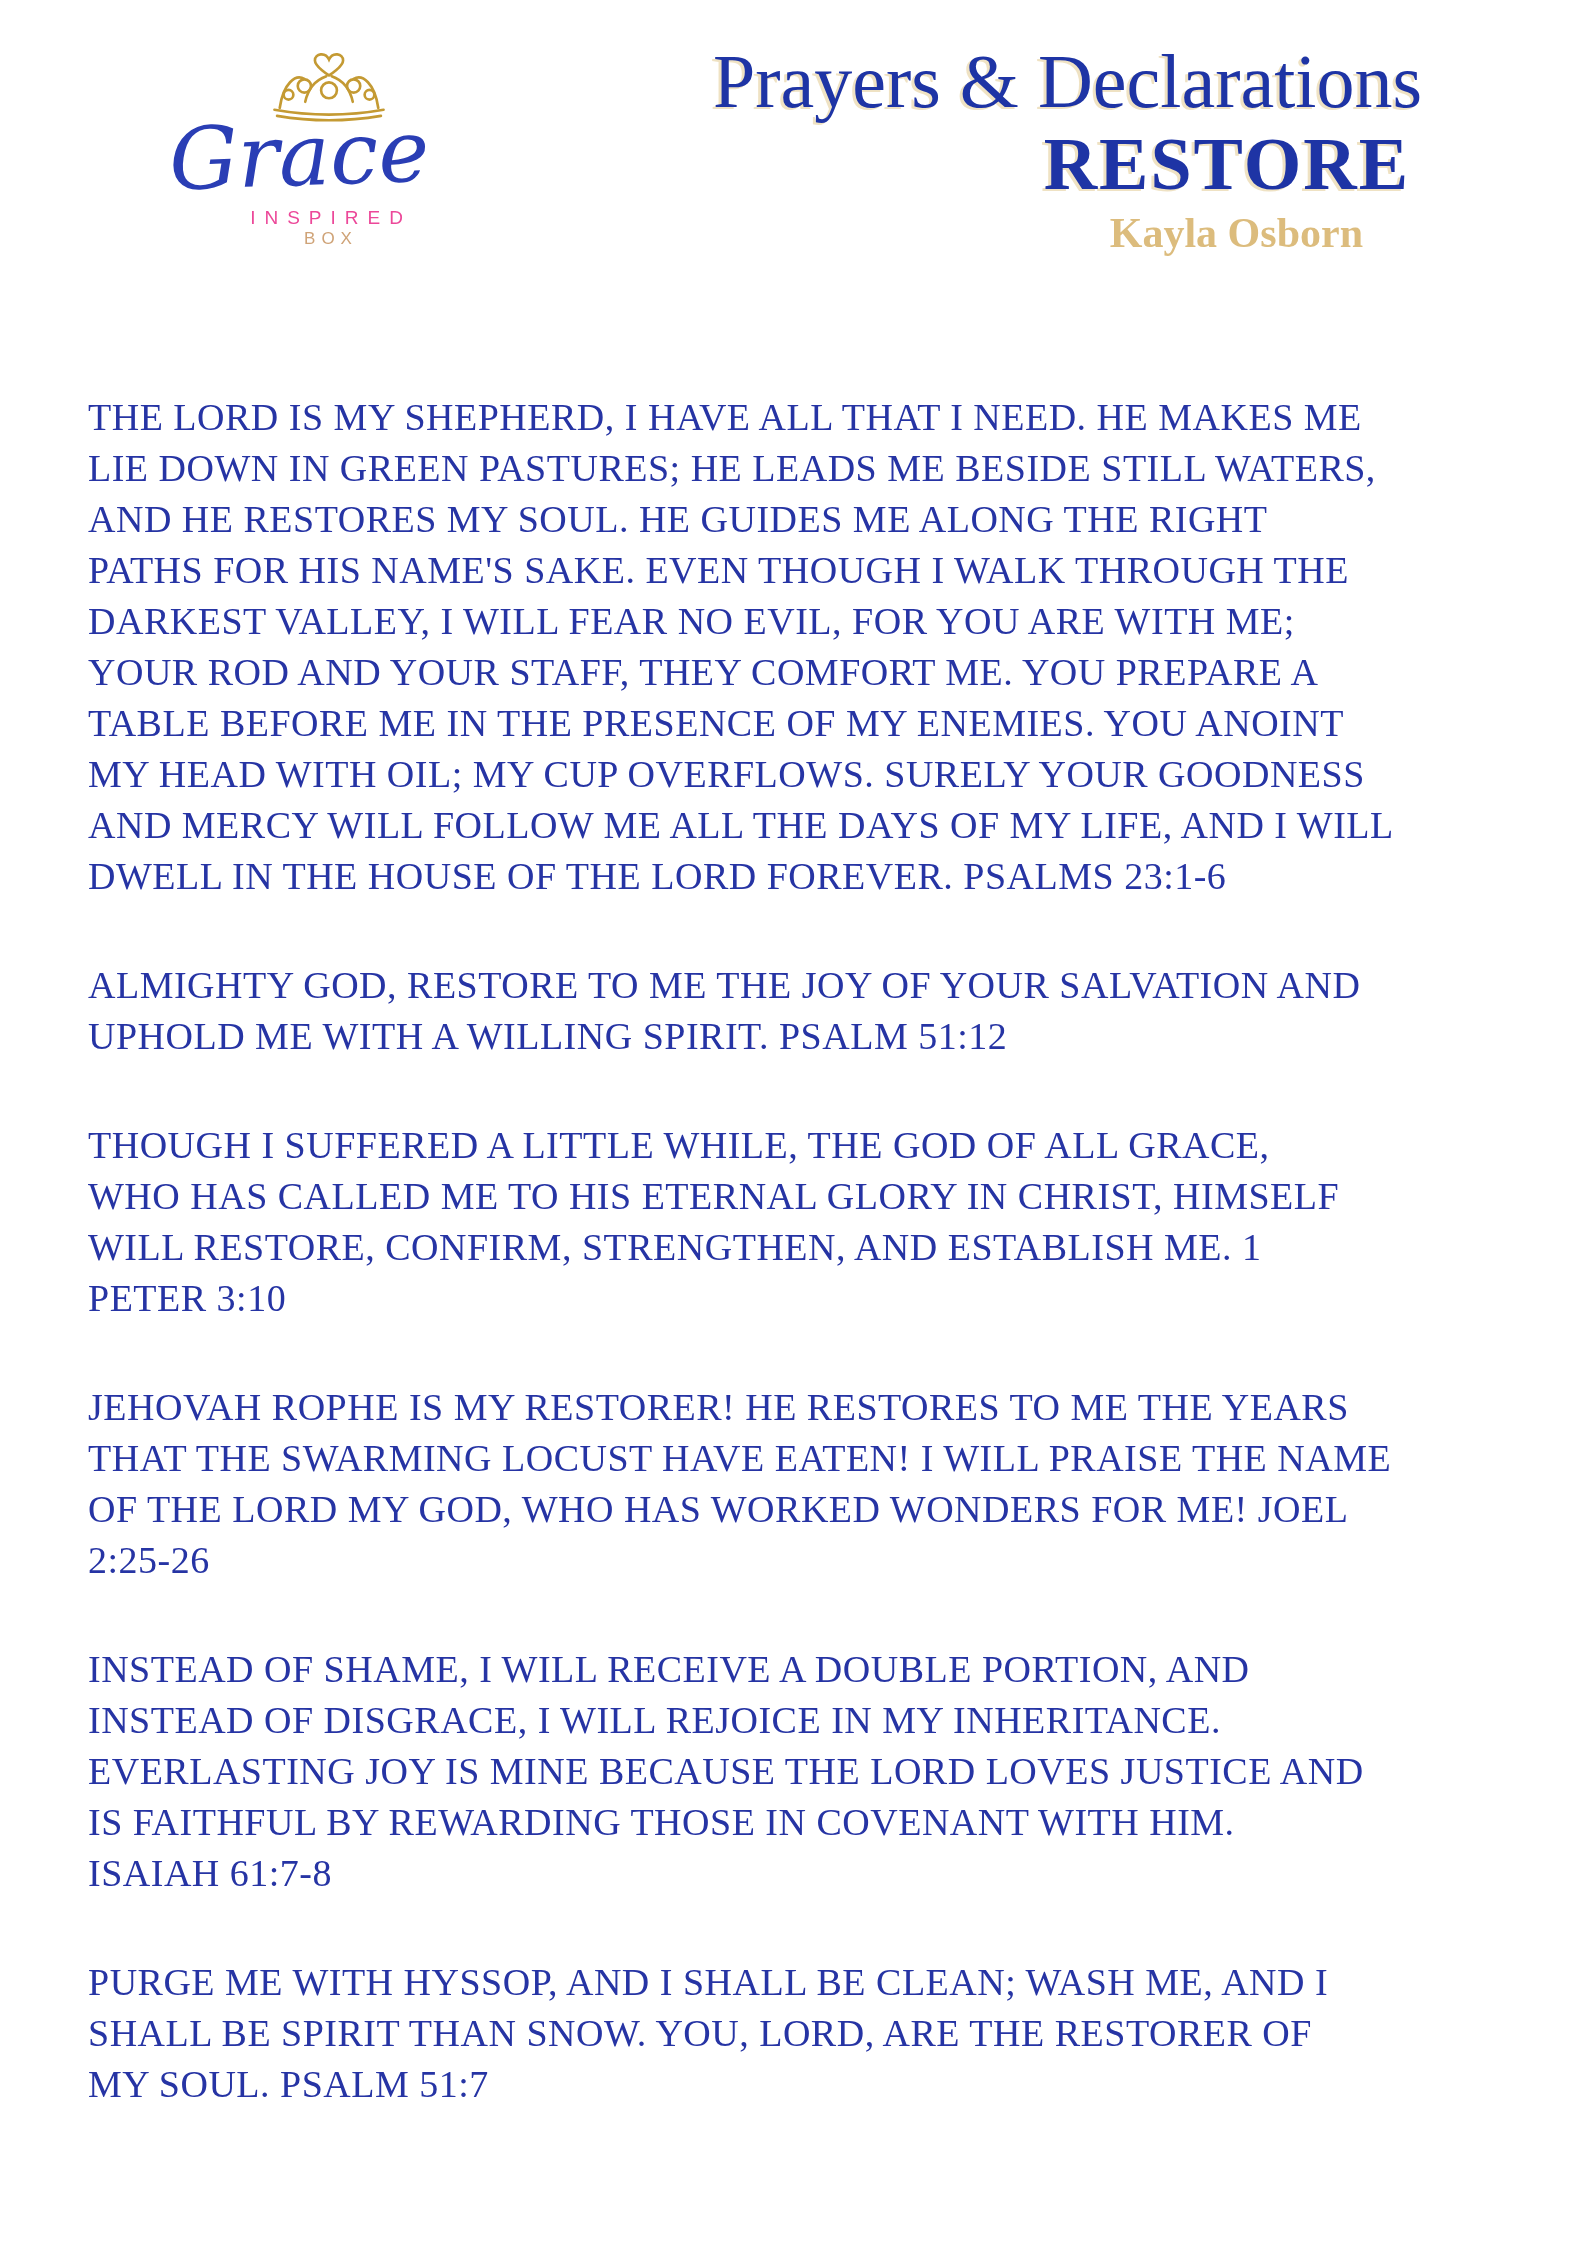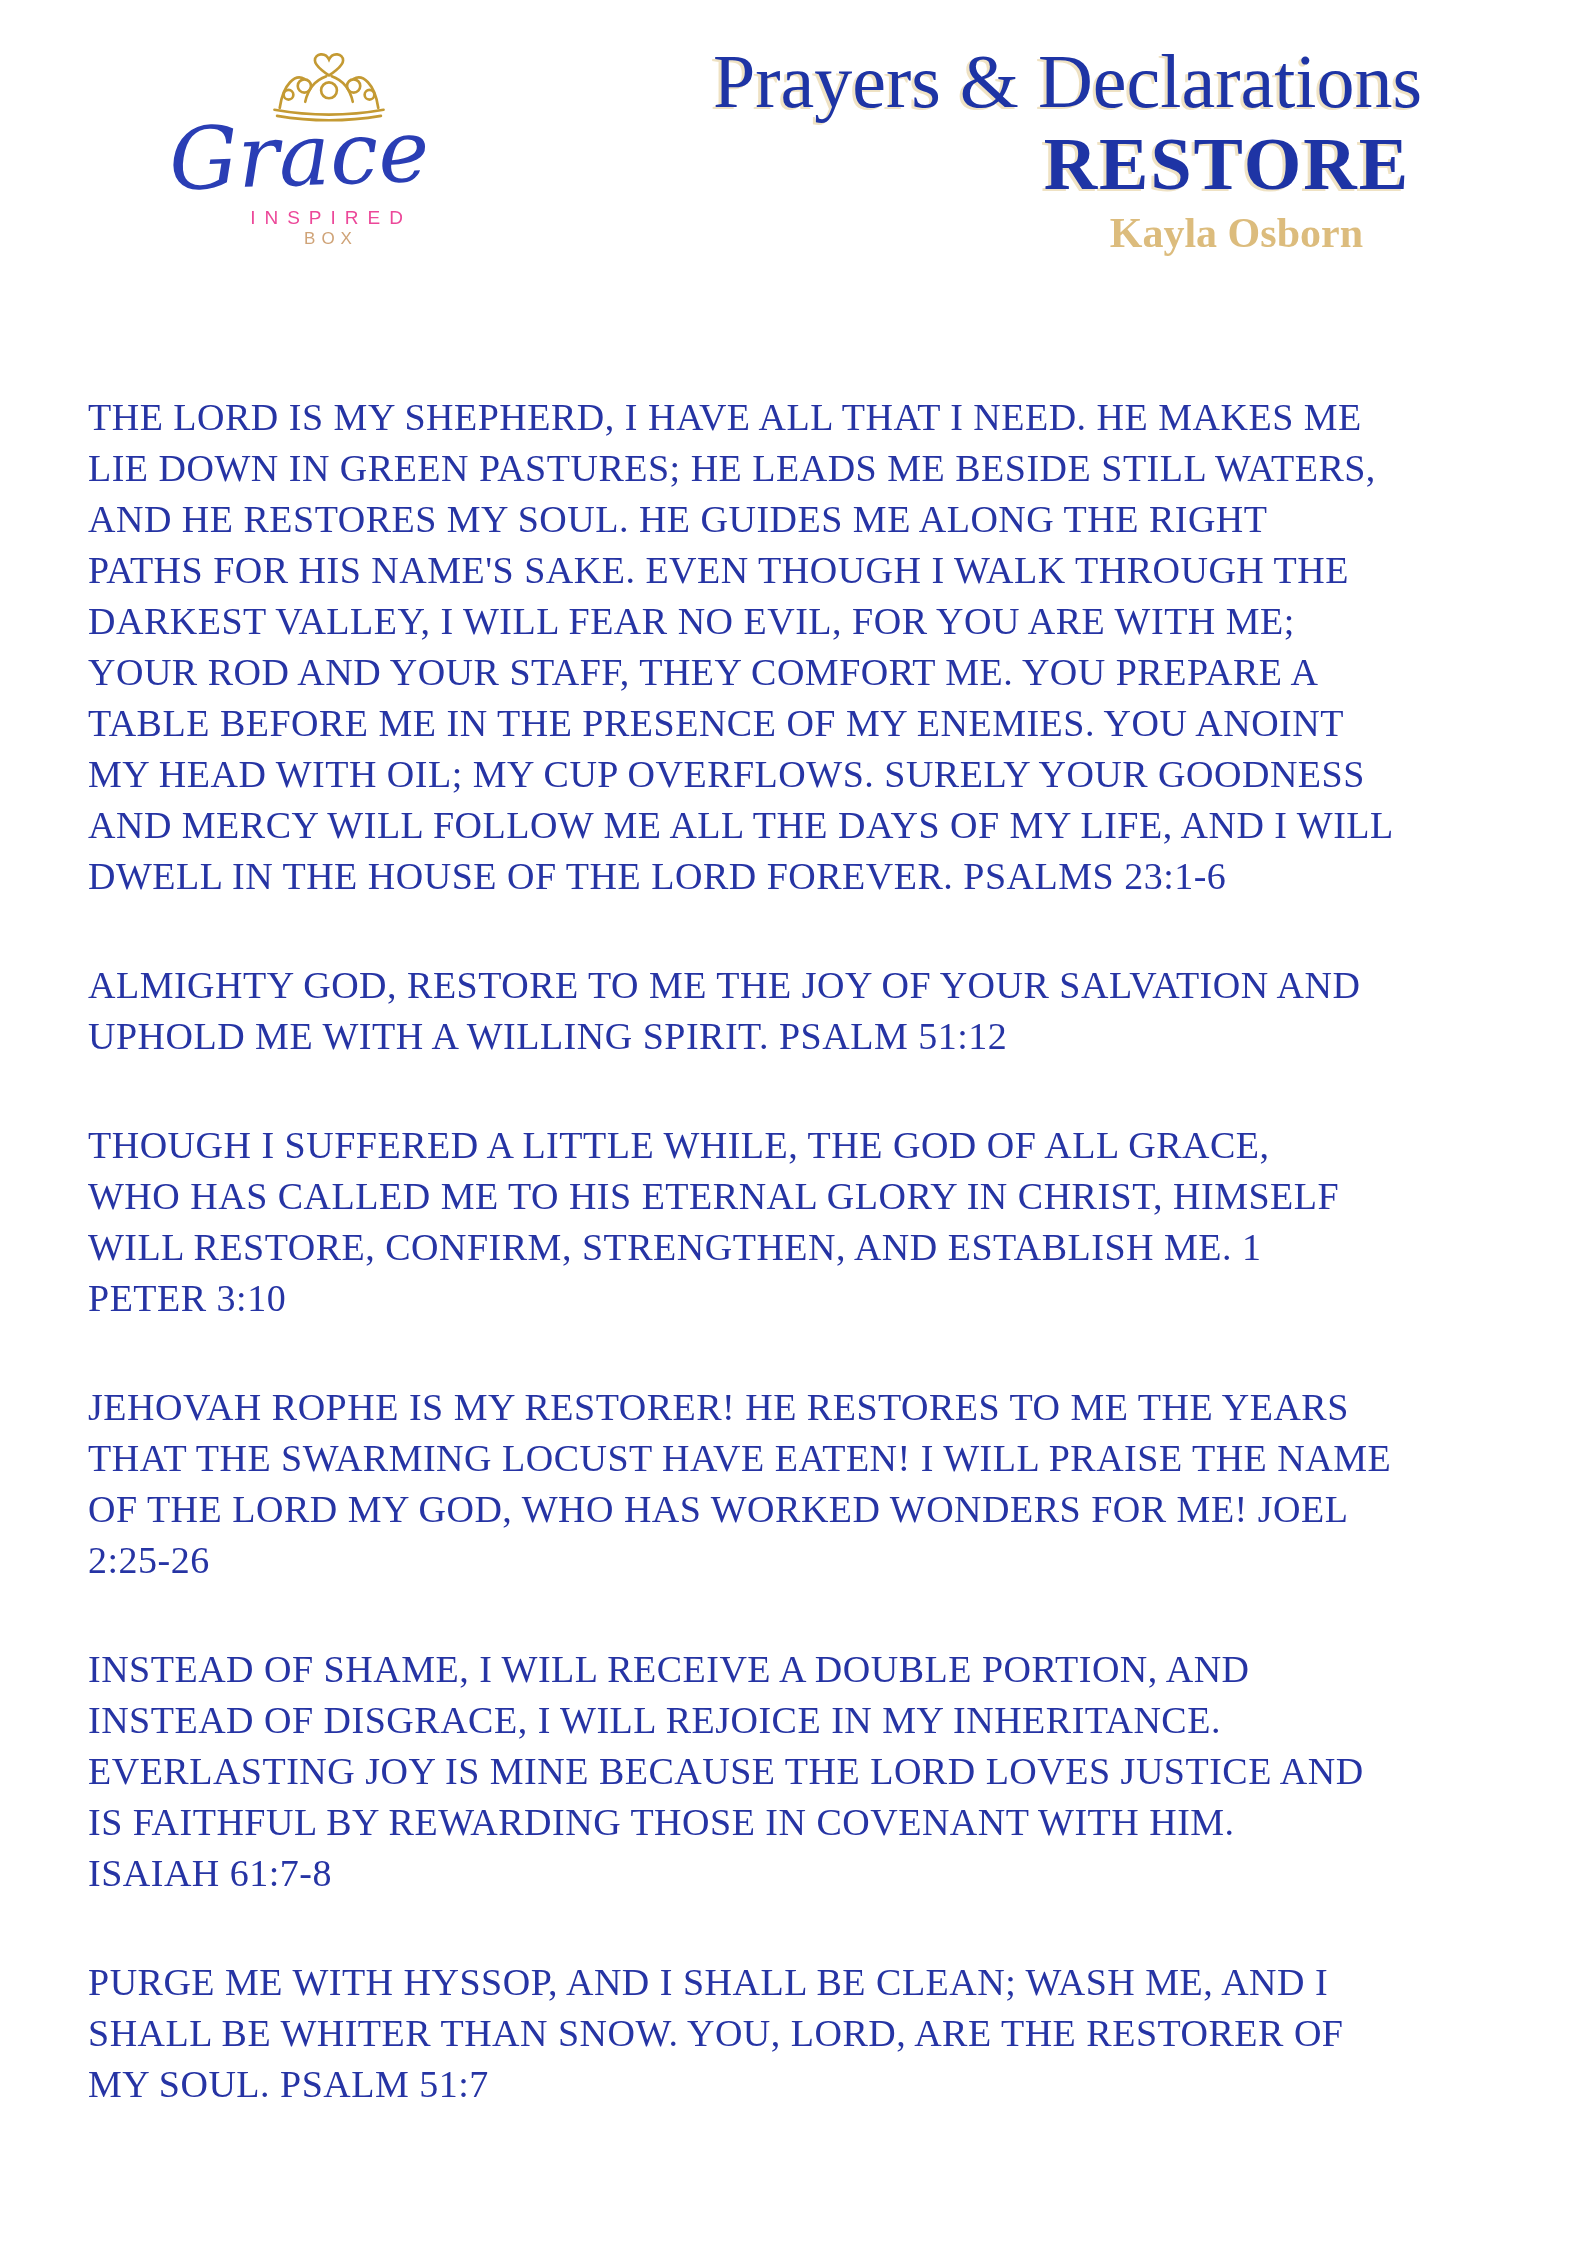--- a/index.html
+++ b/index.html
@@ -160,17 +160,17 @@
     <p class="para">JEHOVAH ROPHE IS MY RESTORER! HE RESTORES TO ME THE YEARS
 THAT THE SWARMING LOCUST HAVE EATEN! I WILL PRAISE THE NAME
 OF THE LORD MY GOD, WHO HAS WORKED WONDERS FOR ME! JOEL
 2:25-26</p>
     <p class="para">INSTEAD OF SHAME, I WILL RECEIVE A DOUBLE PORTION, AND
 INSTEAD OF DISGRACE, I WILL REJOICE IN MY INHERITANCE.
 EVERLASTING JOY IS MINE BECAUSE THE LORD LOVES JUSTICE AND
 IS FAITHFUL BY REWARDING THOSE IN COVENANT WITH HIM.
 ISAIAH 61:7-8</p>
     <p class="para">PURGE ME WITH HYSSOP, AND I SHALL BE CLEAN; WASH ME, AND I
-SHALL BE WHITER THAN SNOW. YOU, LORD, ARE THE RESTORER OF
+SHALL BE SPIRIT THAN SNOW. YOU, LORD, ARE THE RESTORER OF
 MY SOUL. PSALM 51:7</p>
   </div>
 
 </div>
 
 </body></html>

